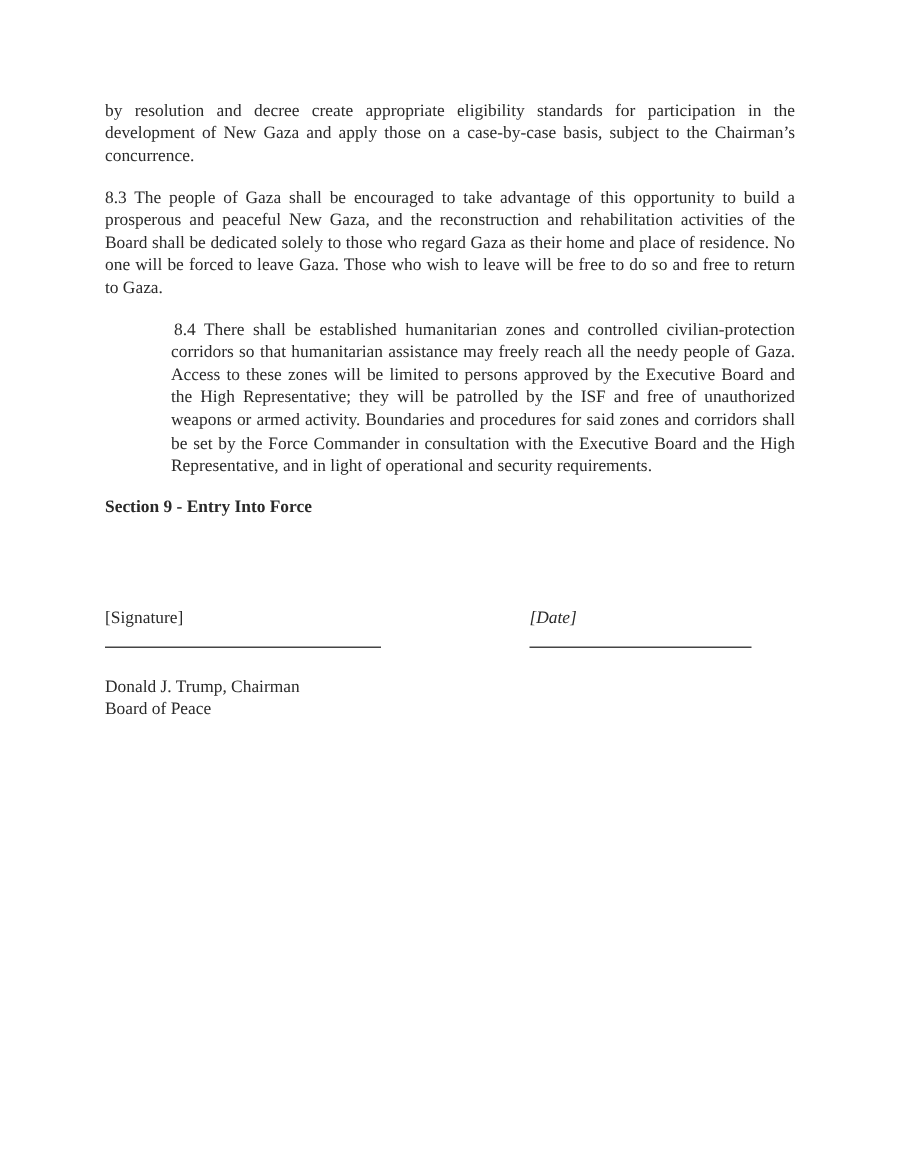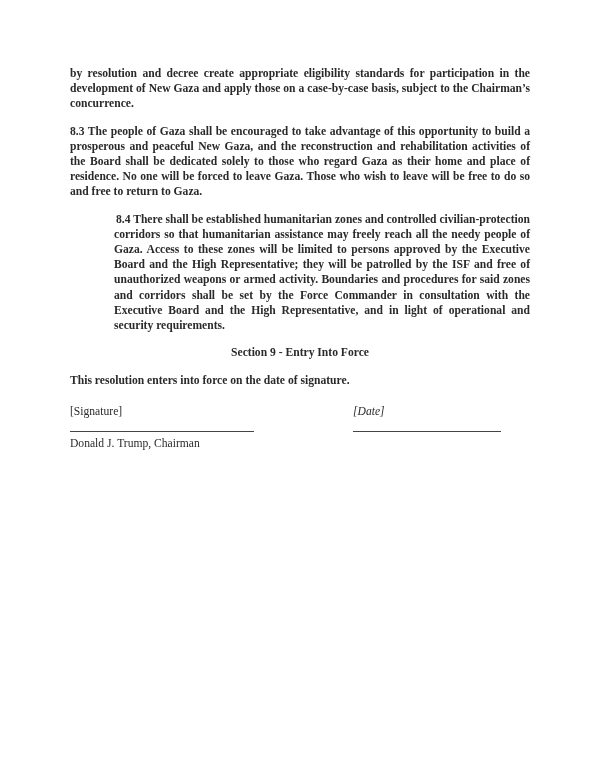--- a/index.html
+++ b/index.html
@@ -19,27 +19,25 @@
       position: absolute;
       left: 70px;
       top: 66px;
       width: 460px;
       font-size: 11.6px;
       line-height: 15.2px;
     }
     .para {
       text-align: justify;
       margin: 0 0 12px 0;
-      font-weight: bold;
     }
     .para.indent1 { text-indent: 2px; margin-left: 44px; }
     .heading {
       font-weight: bold;
-      margin: 0 0 13px 0;
-      text-align: center;
+      margin: 0 0 28px 0;
     }
     .sig-block {
       position: absolute;
       left: 70px;
       top: 404px;
       width: 460px;
       font-size: 11.6px;
       line-height: 15.2px;
     }
     .sig-col {
@@ -47,36 +45,36 @@
       top: 0;
     }
     .sig-left { left: 0; width: 184px; }
     .sig-right { left: 283px; width: 148px; font-style: italic; }
     .sig-label { height: 15px; }
     .sig-line {
       margin-top: 12px;
       border-bottom: 1px solid #444;
       height: 0;
     }
-    .sig-name { margin-top: 4px; }
+    .sig-name { margin-top: 18px; }
   </style>
 </head>
 <body>
 
 <div class="page">
   <p class="para">by resolution and decree create appropriate eligibility standards for participation in the development of New Gaza and apply those on a case-by-case basis, subject to the Chairman’s concurrence.</p>
   <p class="para">8.3 The people of Gaza shall be encouraged to take advantage of this opportunity to build a prosperous and peaceful New Gaza, and the reconstruction and rehabilitation activities of the Board shall be dedicated solely to those who regard Gaza as their home and place of residence. No one will be forced to leave Gaza. Those who wish to leave will be free to do so and free to return to Gaza.</p>
   <p class="para indent1">8.4 There shall be established humanitarian zones and controlled civilian-protection corridors so that humanitarian assistance may freely reach all the needy people of Gaza. Access to these zones will be limited to persons approved by the Executive Board and the High Representative; they will be patrolled by the ISF and free of unauthorized weapons or armed activity. Boundaries and procedures for said zones and corridors shall be set by the Force Commander in consultation with the Executive Board and the High Representative, and in light of operational and security requirements.</p>
   <p class="heading">Section 9 - Entry Into Force</p>
-  <p class="para">This resolution enters into force on the date of signature.</p>
 </div>
 
 <div class="sig-block">
   <div class="sig-col sig-left">
     <div class="sig-label">[Signature]</div>
     <div class="sig-line"></div>
     <div class="sig-name">Donald J. Trump, Chairman</div>
+    <div>Board of Peace</div>
   </div>
   <div class="sig-col sig-right">
     <div class="sig-label">[Date]</div>
     <div class="sig-line"></div>
   </div>
 </div>
 
 </body></html>

